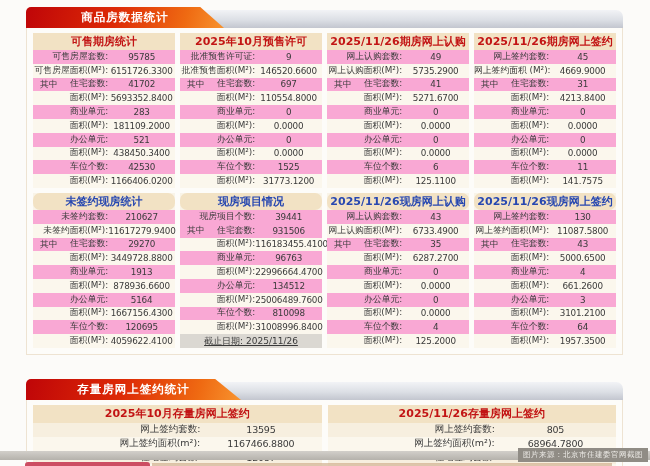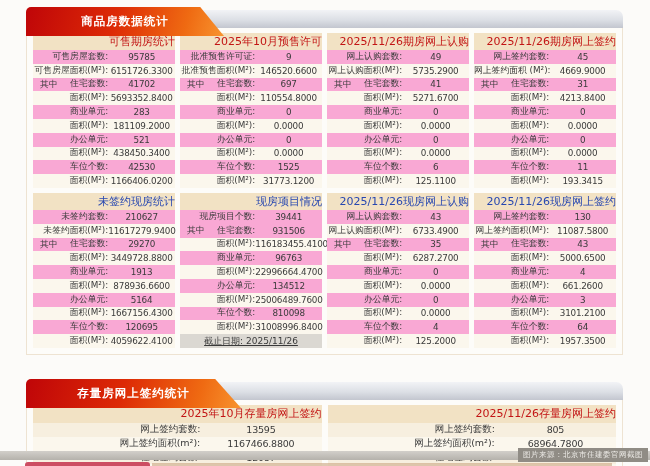--- a/index.html
+++ b/index.html
@@ -14,43 +14,43 @@
 
   
   .card{position:absolute;left:26px;width:597px;}
   .card-header{position:relative;height:21px;}
   .grey-bar{
     position:absolute;left:10px;right:0;top:3px;height:18px;
     background:linear-gradient(180deg,#f2f3f6 0%,#dcdfe5 55%,#c3c6cf 100%);
     border-radius:0 7px 0 0;
   }
   .tab{
-    position:absolute;left:0;top:0;height:29px;width:198px;
+    position:absolute;left:0;top:0;height:21px;width:198px;
     background:linear-gradient(105deg,#bf0508 0%,#dd2a06 45%,#ef6a12 80%,#f8942f 100%);
     clip-path:polygon(0 0,88% 0,100% 100%,0 100%);
     border-top-left-radius:5px;
     display:flex;align-items:center;justify-content:center;
     color:#ffffff;font-weight:bold;font-size:11.5px;letter-spacing:1px;
   }
   .tab.wide{width:215px;}
   .card-body{
     background:#fdfcf9;border:1px solid #eee3d2;border-top:none;
     padding:5px 6px 6px 6px;display:grid;
   }
   .grid4{grid-template-columns:repeat(4,1fr);gap:5px;}
   .grid2{grid-template-columns:repeat(2,1fr);gap:6px;}
 
   
   .panel{background:#f9f4e8;display:flex;flex-direction:column;min-width:0;}
   .panel-title{
-    background:#f2e2c4;height:17px;line-height:17px;text-align:right;
-    font-weight:normal;font-size:11px;white-space:nowrap;overflow:hidden;
+    background:#f2e2c4;height:17px;line-height:17px;text-align:center;
+    font-weight:bold;font-size:11px;white-space:nowrap;overflow:hidden;
   }
   .panel-title.red{color:#c21414;}
-  .panel-title.blue{color:#2747b0;}
+  .panel-title.blue{color:#2747b0;border-radius:7px;}
   .row{
     display:flex;align-items:center;height:13.8px;font-size:8.8px;
     position:relative;min-width:0;white-space:nowrap;
   }
   .row.odd{background:#f9a8d4;}
   .row.even{background:#fbf7ed;}
   .row .prefix{position:absolute;left:7px;top:0;line-height:13.8px;}
   .row .label{flex:1;text-align:right;min-width:0;}
   .row .value{width:47%;text-align:center;letter-spacing:-0.2px;min-width:0;}
   .panel-footer{
@@ -271,21 +271,21 @@
           <div class="row even">
             <span class="label">面积(M²):</span>
             <span class="value">0.0000</span>
           </div>
           <div class="row odd">
             <span class="label">车位个数:</span>
             <span class="value">11</span>
           </div>
           <div class="row even">
             <span class="label">面积(M²):</span>
-            <span class="value">193.3415</span>
+            <span class="value">141.7575</span>
           </div>
           <div class="panel-fill"></div>
         </div>
         <div class="panel">
           <div class="panel-title blue">未签约现房统计</div>
           <div class="row odd">
             <span class="label">未签约套数:</span>
             <span class="value">210627</span>
           </div>
           <div class="row even">

